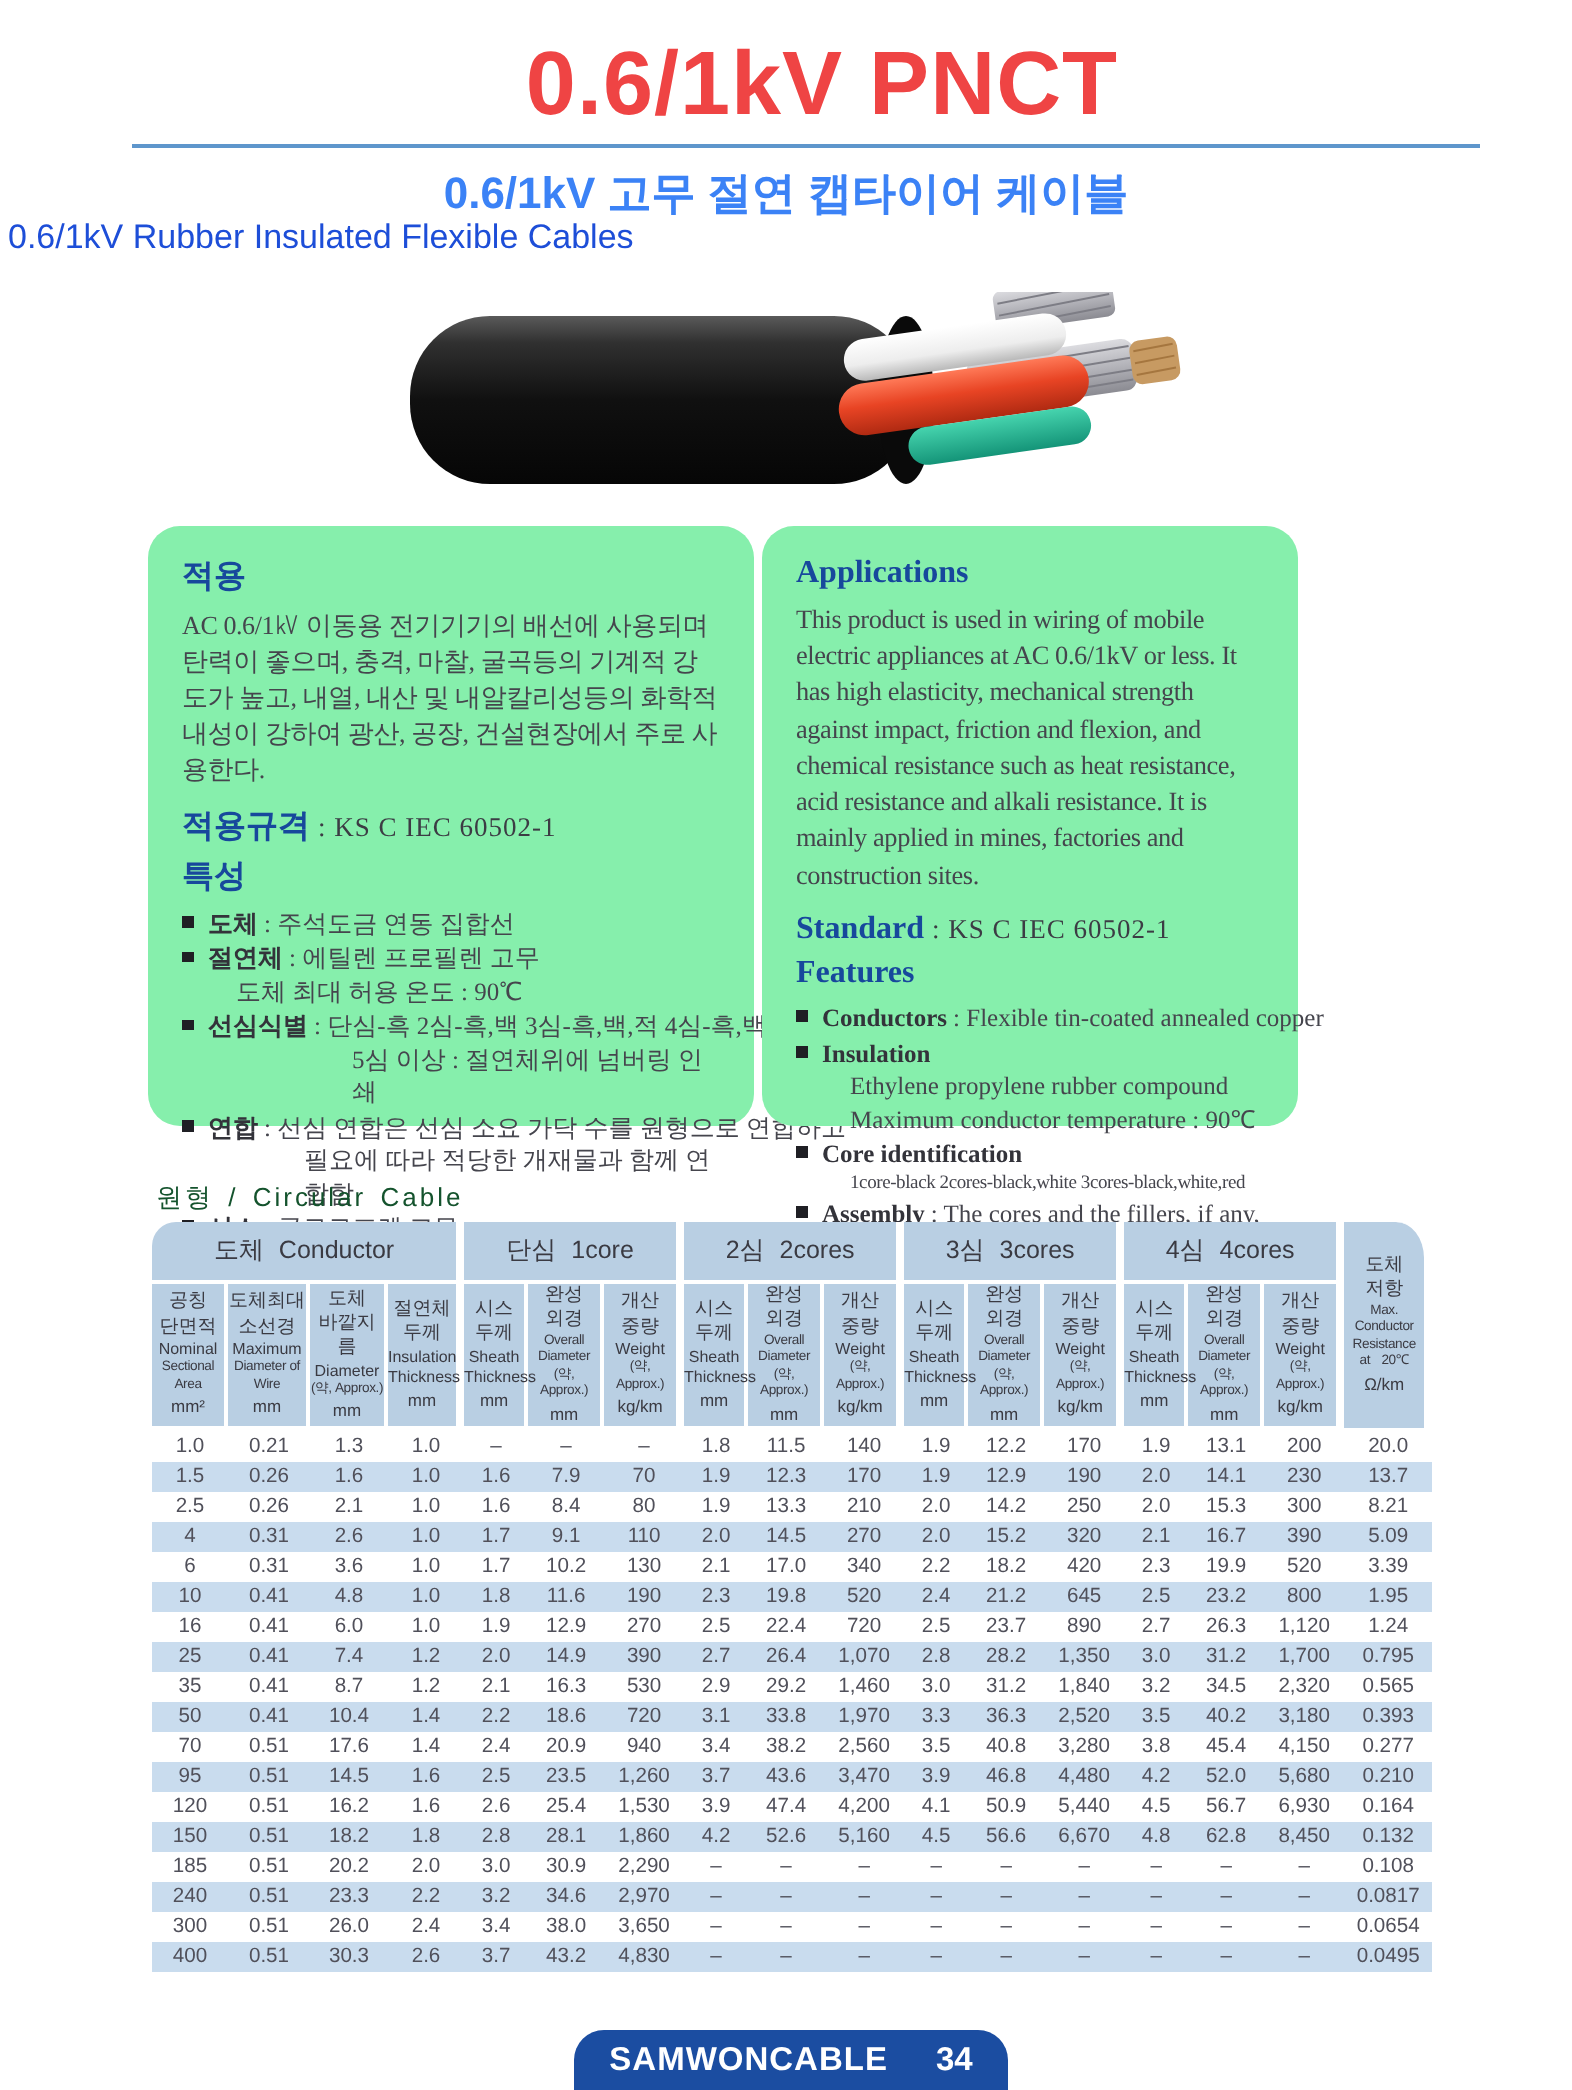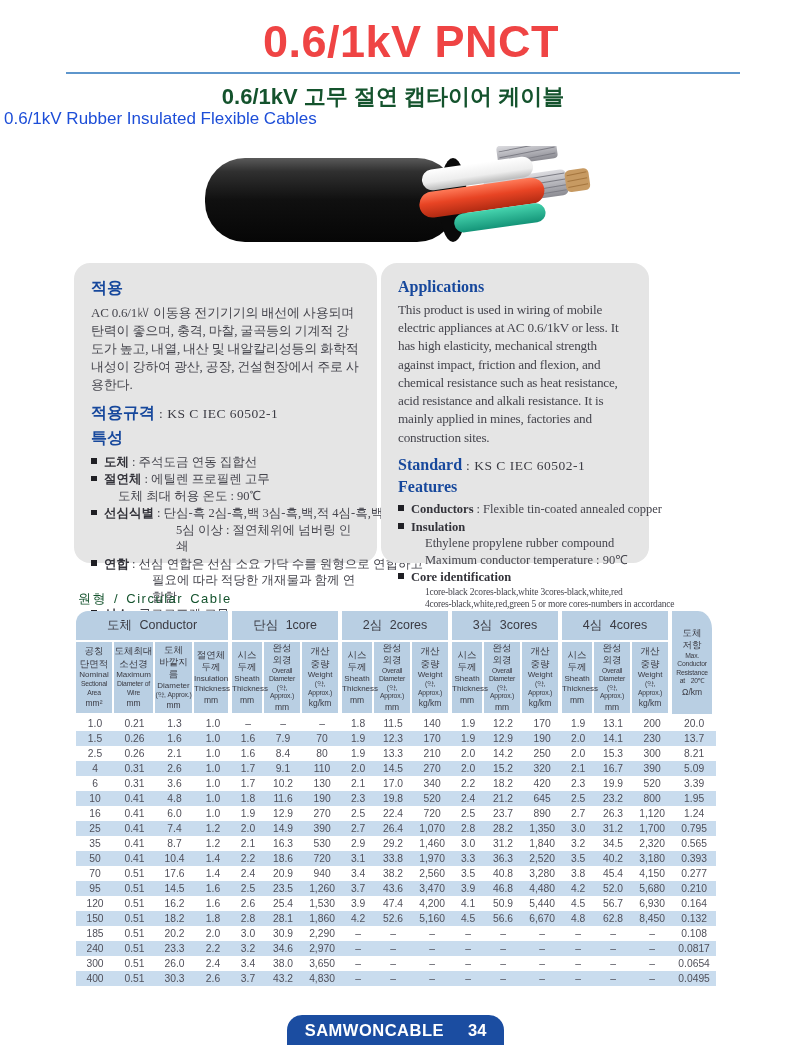--- a/index.html
+++ b/index.html
@@ -4,29 +4,29 @@
 <style>
   html,body{margin:0;padding:0;background:#fff;}
   .page{position:relative;width:786px;height:1045px;background:#ffffff;overflow:hidden;
         font-family:"Liberation Sans",sans-serif;}
 
   
   .title{position:absolute;top:16px;left:18px;width:100%;text-align:center;
          font-size:45px;font-weight:bold;color:#ef4444;letter-spacing:0.5px;}
   .rule{position:absolute;top:72px;left:66px;width:674px;height:2px;background:#5e96cc;}
   .sub-ko{position:absolute;top:82px;left:0;width:100%;text-align:center;
-          font-size:22px;font-weight:bold;color:#14532d;}
+          font-size:22px;font-weight:bold;color:#3b82f6;}
   .sub-en{position:absolute;top:109px;left:4px;width:100%;text-align:left;
           font-size:17px;font-weight:500;color:#1d4ed8;}
 
   
   .cable{position:absolute;left:203px;top:146px;width:404px;height:110px;}
 
   
-  .panel{position:absolute;top:263px;height:300px;background:#e5e5e5;border-radius:16px;
+  .panel{position:absolute;top:263px;height:300px;background:#86efac;border-radius:16px;
          box-sizing:border-box;padding:13px 16px 10px 17px;
          font-family:"Liberation Serif",serif;color:#45454d;}
   .panel.ko{left:74px;width:303px;}
   .panel.en{left:381px;width:268px;}
   .ph{font-size:16px;font-weight:bold;color:#17489c;margin:2px 0 5px 0;}
   .pbody{font-size:13px;line-height:1.38;margin:0 0 9px 0;letter-spacing:-0.2px;}
   .stdline{margin:2px 0 4px 0;}
   .stdlabel{font-size:16px;font-weight:bold;color:#17489c;}
   .stdval{font-size:13.5px;color:#3c3c44;letter-spacing:0.5px;text-align:center;}
   .features{margin-top:3px;}
@@ -149,21 +149,21 @@
     <div class="ph">Applications</div>
     <p class="pbody" style="font-size:13.2px">This product is used in wiring of mobile electric appliances at AC 0.6/1kV or less. It has high elasticity, mechanical strength against impact, friction and flexion, and chemical resistance such as heat resistance, acid resistance and alkali resistance. It is mainly applied in mines, factories and construction sites.</p>
     <div class="stdline">
       <span class="stdlabel">Standard</span>
       <span class="stdval">: KS C IEC 60502-1</span>
     </div>
     <div class="ph">Features</div>
     <div class="features" id="en-features">
         <div class="feat"><span class="sq"></span><span class="row"><span class="flabel">Conductors</span><span class="ftext">: Flexible tin-coated annealed copper</span></span></div>
         <div class="feat"><span class="sq"></span><span class="row"><span class="flabel">Insulation</span></span><div class="fsub ind-a">Ethylene propylene rubber compound</div><div class="fsub ind-a">Maximum conductor temperature : 90℃</div></div>
-        <div class="feat"><span class="sq"></span><span class="row"><span class="flabel">Core identification</span></span><div class="fsub ind-a small">1core-black  2cores-black,white  3cores-black,white,red</div><div class="fsub ind-a small">4cores-black,white,red,green  5 or more cores-numbers in accordance</div></div>
+        <div class="feat"><span class="sq"></span><span class="row"><span class="flabel">Core identification</span></span><div class="fsub ind-a small">1core-black  2cores-black,white  3cores-black,white,red</div></div>
         <div class="feat"><span class="sq"></span><span class="row"><span class="flabel">Assembly</span><span class="ftext">: The cores and the fillers, if any,</span></span><div class="fsub ind-d">shall be twisted together.</div></div>
         <div class="feat"><span class="sq"></span><span class="row"><span class="flabel">Sheath</span><span class="ftext">: Polychloroprene compound</span></span><div class="fsub ind-b">Color : Black</div></div>
       </div>
   </section>
 
   <div class="tbl-title">원형 / Circular Cable</div>
   <table id="spec-table">
       <colgroup>
         <col style="width: 38px;">
         <col style="width: 41px;">

